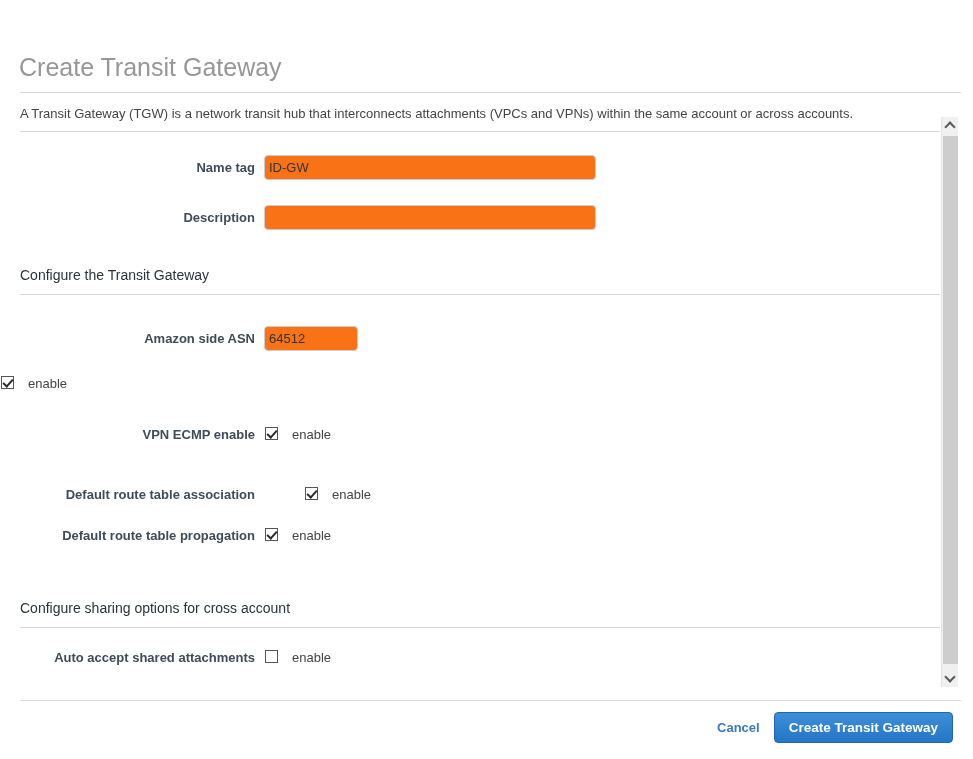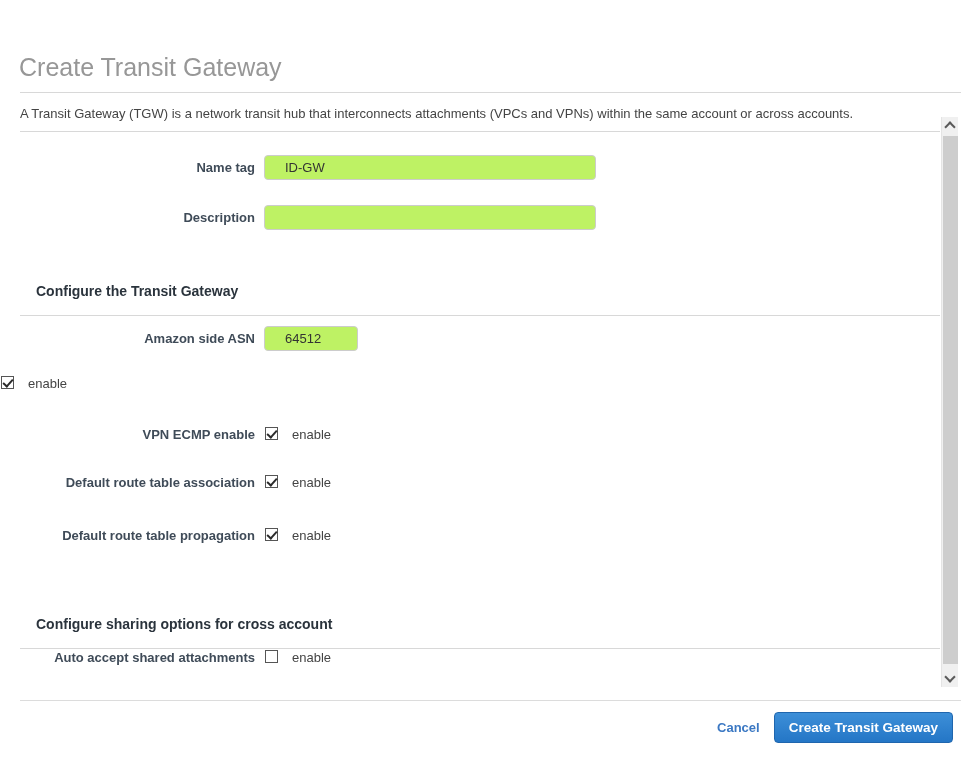--- a/index.html
+++ b/index.html
@@ -112,22 +112,22 @@
     padding-right: 9px;
     box-sizing: border-box;
     white-space: nowrap;
   }
   .text-input {
     font-family: "Liberation Sans", sans-serif;
     font-size: 13px;
     color: #333333;
     border: 1px solid #cccccc;
     border-radius: 4px;
-    background: #bef264;
-    padding: 0 20px;
+    background: #f97316;
+    padding: 0 4px;
     height: 25px;
     line-height: 23px;
     box-sizing: border-box;
     outline: none;
   }
   .text-input.wide { width: 332px; }
   .text-input.narrow { width: 94px; }
 
   
   .check-wrap {
@@ -163,23 +163,23 @@
   }
 
   
   .section {
     position: absolute;
     left: 20px;
     width: 920px;
   }
   .section-title {
     font-size: 14px;
-    font-weight: bold;
+    font-weight: normal;
     color: #2a333c;
-    margin: 16px;
+    margin: 0;
     white-space: nowrap;
   }
   .section-rule {
     margin-top: 11px;
     width: 920px;
     height: 1px;
     background: #d8d8d8;
   }
 
   
@@ -308,21 +308,21 @@
     </div>
 
     <div class="form-row" style="top:310px;">
       <div class="field-label">VPN ECMP enable</div>
       <div class="check-wrap">
         <span class="cbox checked"></span>
         <span class="enable-label">enable</span>
       </div>
     </div>
 
-    <div class="form-row" style="top:358px;">
+    <div class="form-row" style="top:370px;gap:40px;">
       <div class="field-label">Default route table association</div>
       <div class="check-wrap">
         <span class="cbox checked"></span>
         <span class="enable-label">enable</span>
       </div>
     </div>
 
     <div class="form-row" style="top:411px;">
       <div class="field-label">Default route table propagation</div>
       <div class="check-wrap">

